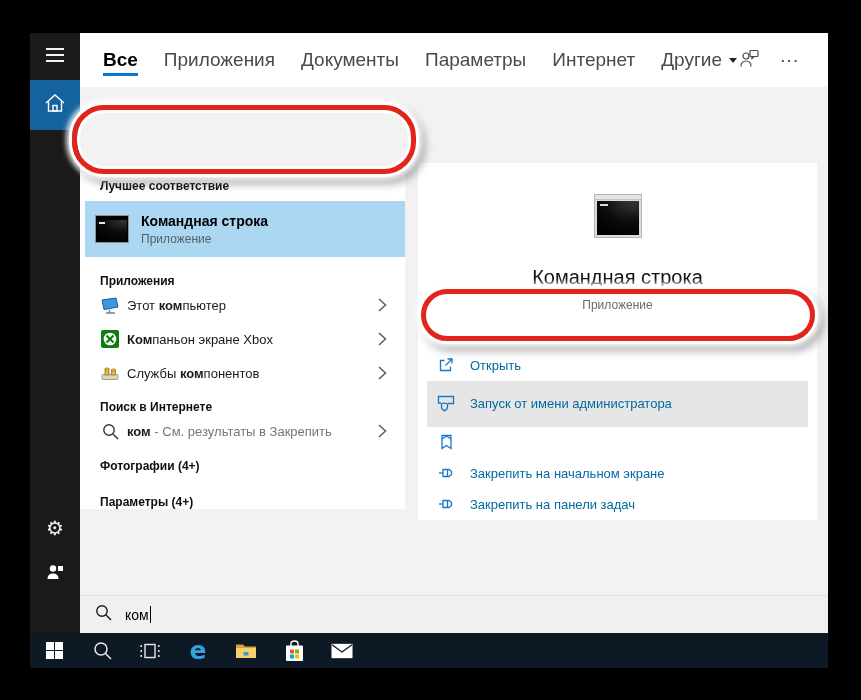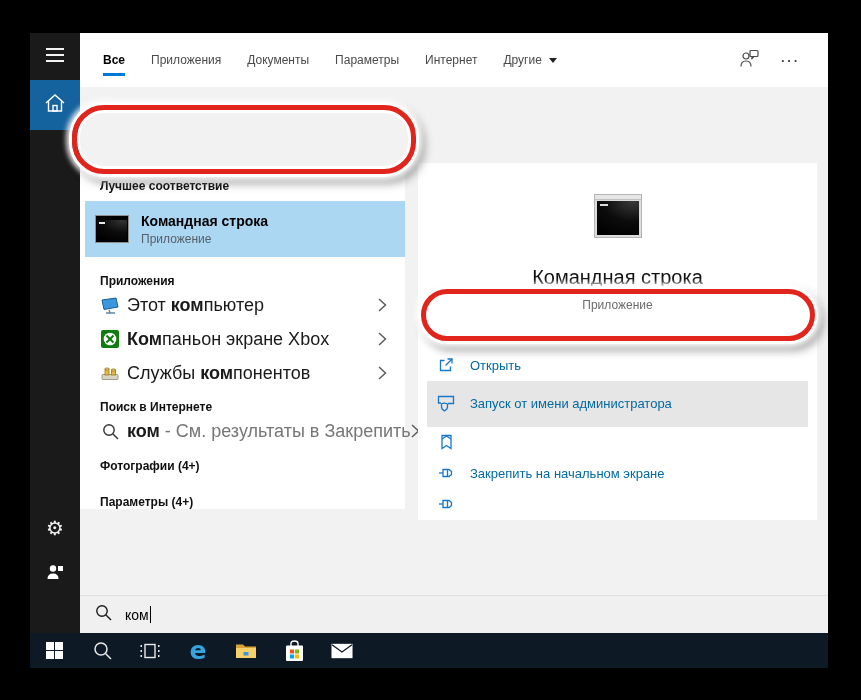--- a/index.html
+++ b/index.html
@@ -12,21 +12,21 @@
   .rail { position:relative; width:50px; background:#1a1a1a; flex:none; }
   .hamburger { position:absolute; top:15px; left:16px; width:18px; cursor:pointer; }
   .hamburger i { display:block; width:18px; height:2px; background:#f2f2f2; margin-bottom:4px; }
   .home-tile { position:absolute; top:47px; left:0; width:50px; height:50px; background:#15639e; display:flex; align-items:center; justify-content:center; }
   .rail-gear { position:absolute; top:481px; left:0; width:50px; height:28px; display:flex; align-items:center; justify-content:center; color:#f0f0f0; font-size:20px; font-family:"DejaVu Sans",sans-serif; }
   .rail-user { position:absolute; top:527px; left:0; width:50px; height:28px; display:flex; align-items:center; justify-content:center; }
 
   
   .main { flex:1; display:flex; flex-direction:column; background:#f2f2f2; min-width:0; }
   .tabbar { position:relative; height:54px; background:#fff; display:flex; align-items:center; padding-left:23px; gap:26px; flex:none; }
-  .tab { position:relative; height:100%; display:flex; align-items:center; font-size:12px; color:#4a4a4a; cursor:pointer; }
+  .tab { position:relative; height:100%; display:flex; align-items:center; font-size:19px; color:#4a4a4a; cursor:pointer; }
   .tab.active { color:#000; font-weight:bold; }
   .tab.active::after { content:""; position:absolute; left:0; right:0; bottom:11px; height:3px; background:#0078d7; }
   .tab .dd { width:0; height:0; border-left:4px solid transparent; border-right:4px solid transparent; border-top:5px solid #222; margin-left:7px; }
   .tabbar-right { position:absolute; right:28px; top:0; height:100%; display:flex; align-items:center; gap:22px; }
   .dots { color:#444; font-size:13px; letter-spacing:2px; font-weight:bold; cursor:pointer; }
 
   .content { flex:1; display:flex; min-height:0;align-items:center; }
   .left-col { width:325px; background:#fff; flex:none; }
   .col-gap { width:13px; flex:none; }
   .right-col { width:399px; background:#fff; flex:none; }
@@ -40,21 +40,21 @@
   .cmd-sm .scr { position:absolute; left:1px; right:1px; top:4px; bottom:1px; background:radial-gradient(130% 110% at 85% 0%, #343434 0%, #0b0b0b 55%, #000 100%); }
   .cmd-sm .scr::before { content:""; position:absolute; left:2px; top:2px; width:6px; height:2px; background:#e8e8e8; }
   .best-txt { margin-left:12px; }
   .best-title { font-size:14px; font-weight:bold; color:#000; }
   .best-sub { font-size:12px; color:#56606a; margin-top:3px; }
 
   .h-apps { margin-top:17px; }
   .row { height:34px; display:flex; align-items:center; padding:0 18px 0 20px; cursor:pointer; }
   .row:first-of-type { margin-top:8px; }
   .row .ric { width:20px; height:20px; flex:none; display:flex; align-items:center; justify-content:center; }
-  .row .rlabel { margin-left:7px; font-size:18px; color:#1a1a1a; white-space:nowrap; }
+  .row .rlabel { margin-left:7px; font-size:13px; color:#1a1a1a; white-space:nowrap; }
   .row .rlabel b { font-weight:bold; }
   .row .chev { margin-left:auto; display:flex; }
   .h-web { margin-top:10px; }
   .web-rest { color:#767676; }
   .h-photos { margin-top:11px; }
   .h-settings { margin-top:22px; }
 
   
   .right-col { display:flex; flex-direction:column; align-items:center; }
   .cmd-lg { margin-top:31px; width:48px; height:44px; border:1px solid #b5b5b5; background:#dcdcdc; position:relative; flex:none; }
@@ -294,20 +294,21 @@
               </div>
 
               <div class="action">
                 <span class="aic">
                   <svg width="17" height="16" viewBox="0 0 17 16" fill="none" stroke="#1878c8" stroke-width="1.3">
                     <line x1="1" y1="8" x2="5" y2="8"></line>
                     <path d="M5 4.5 H11 L13.5 6.5 V9.5 L11 11.5 H5 Z"></path>
                       <line x1="9.5" y1="4.5" x2="9.5" y2="11.5"></line>
                   </svg>
                 </span>
+                <span class="albl">Закрепить на панели задач</span>
               </div>
             </div>
           </div>
         </div>
 
         <div class="searchbar">
           <span>
             <svg width="17" height="17" viewBox="0 0 17 17" fill="none" stroke="#1a1a1a" stroke-width="1.4">
               <circle cx="7" cy="7" r="5.2"></circle>
                 <line x1="11" y1="11" x2="16" y2="16"></line>

